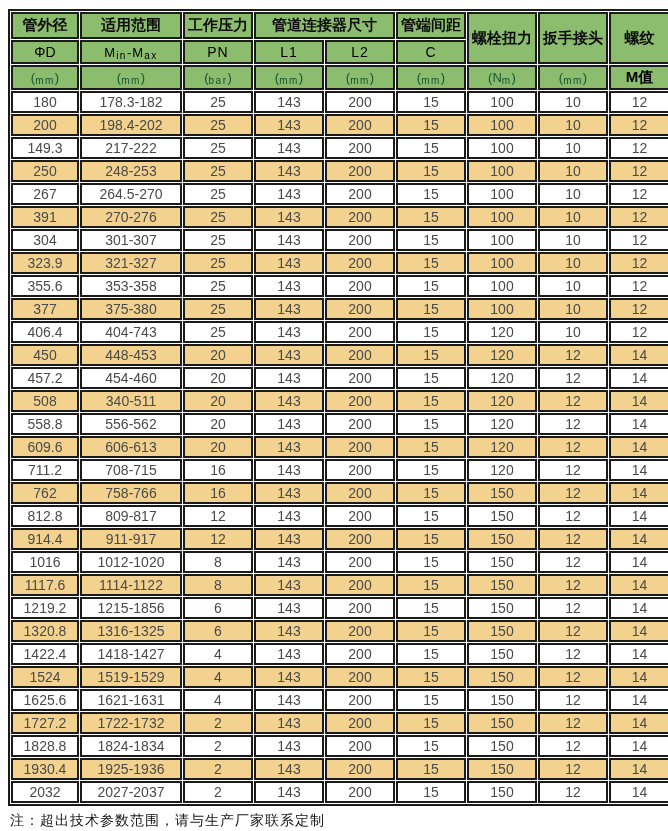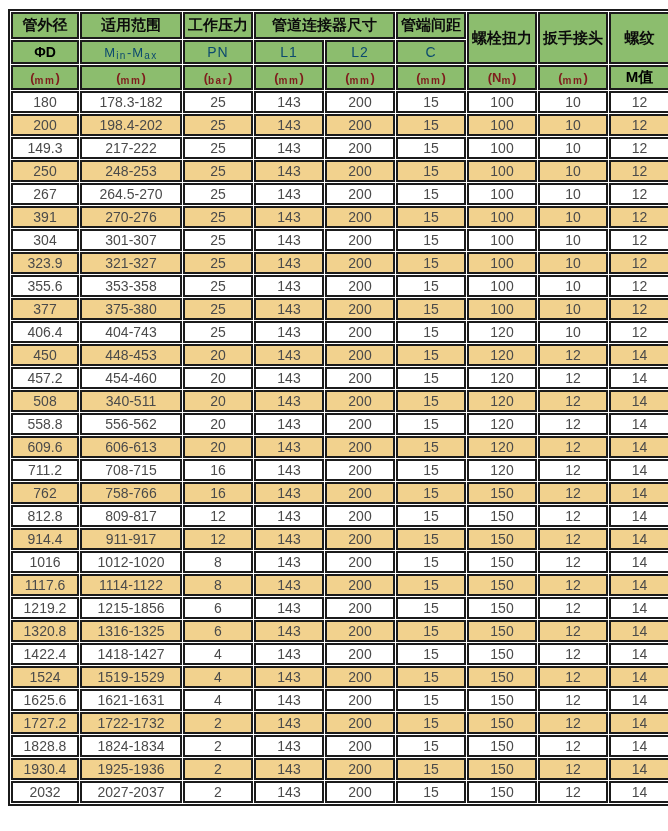--- a/index.html
+++ b/index.html
@@ -4,23 +4,23 @@
 <style>
   html,body{margin:0;padding:0;background:#ffffff;}
   body{width:668px;height:831px;font-family:"Liberation Sans","DejaVu Sans",sans-serif;}
   .page{padding:9px 7px 0 8px;border-radius:17px;}
   table{border-collapse:separate;border-spacing:1px;table-layout:fixed;width:653px;
         border:2px solid #1b1b1b;background:#ffffff;}
   th,td{border:2px solid #1b1b1b;box-sizing:border-box;text-align:center;
         vertical-align:middle;overflow:hidden;white-space:nowrap;padding:0;}
   thead th{background:#8cbd6e;}
   .h1 th{height:27px;font-size:15px;font-weight:bold;color:#0c0c0c;}
-  .h2 th{height:24px;font-size:14px;font-weight:normal;color:#0c4a6e;letter-spacing:1px;}
-  .h2 th.bold{font-weight:bold;color:#000;letter-spacing:0;}
-  .h3 th{height:25px;font-size:13px;font-weight:bold;color:#7f1d1d;}
+  .h2 th{height:24px;font-size:14px;font-weight:normal;color:#000000;letter-spacing:1px;}
+  .h2 th.bold{font-weight:normal;color:#000;letter-spacing:0;}
+  .h3 th{height:25px;font-size:13px;font-weight:normal;color:#14532d;}
   .h3 th.mvalue{font-weight:bold;font-size:15px;color:#000;}
   tbody td{height:22px;font-size:14px;color:#4a4a4a;background:#ffffff;}
   tbody tr.alt td{background:#f2d28e;}
   .sub{font-size:10px;letter-spacing:1.5px;position:relative;top:2px;}
   .cap{font-size:13px;}
   .paren{font-size:13px;}
   .note{margin-top:6px;margin-left:2px;font-size:14px;color:#141414;letter-spacing:1px;}
 </style>
 </head>
 <body>
@@ -406,13 +406,14 @@
           <td>2</td>
           <td>143</td>
           <td>200</td>
           <td>15</td>
           <td>150</td>
           <td>12</td>
           <td>14</td>
         </tr>
       </tbody>
   </table>
+  <div class="note">注：超出技术参数范围，请与生产厂家联系定制</div>
 </div>
 
 </body></html>

